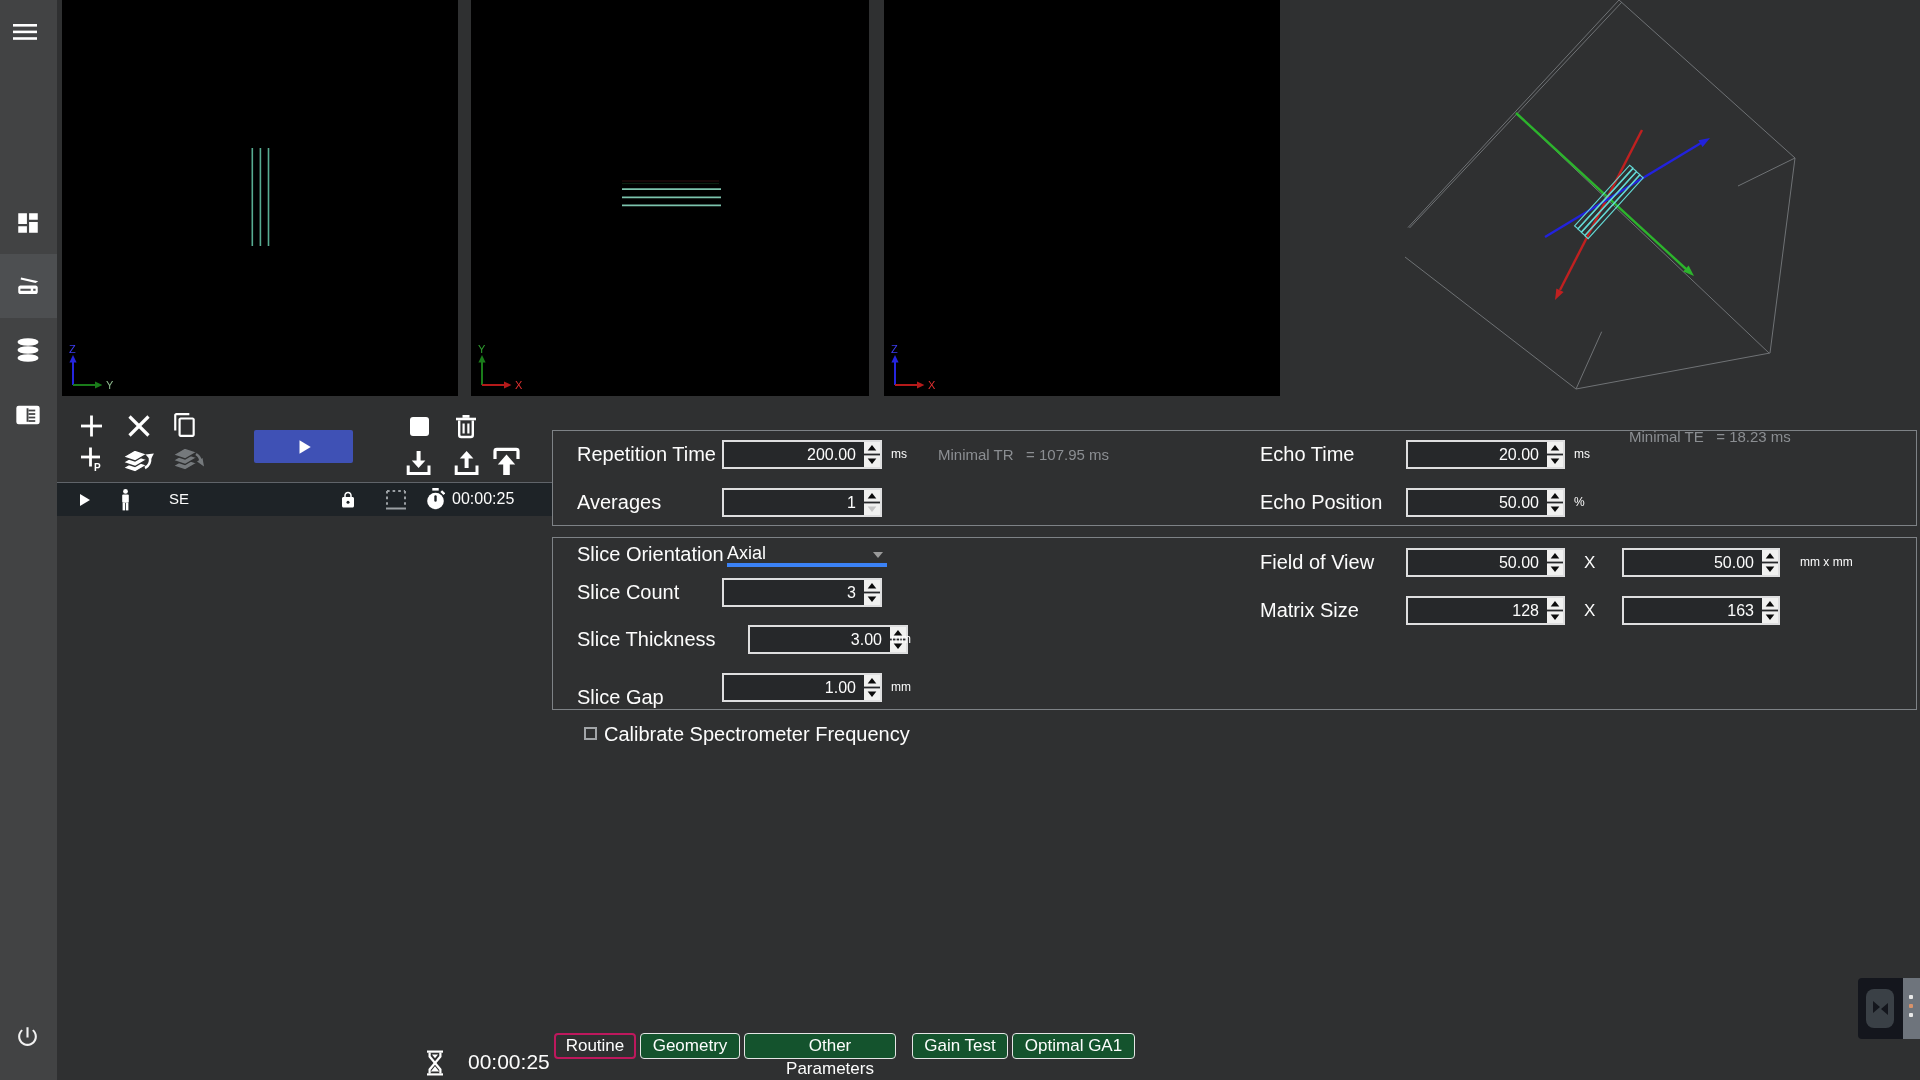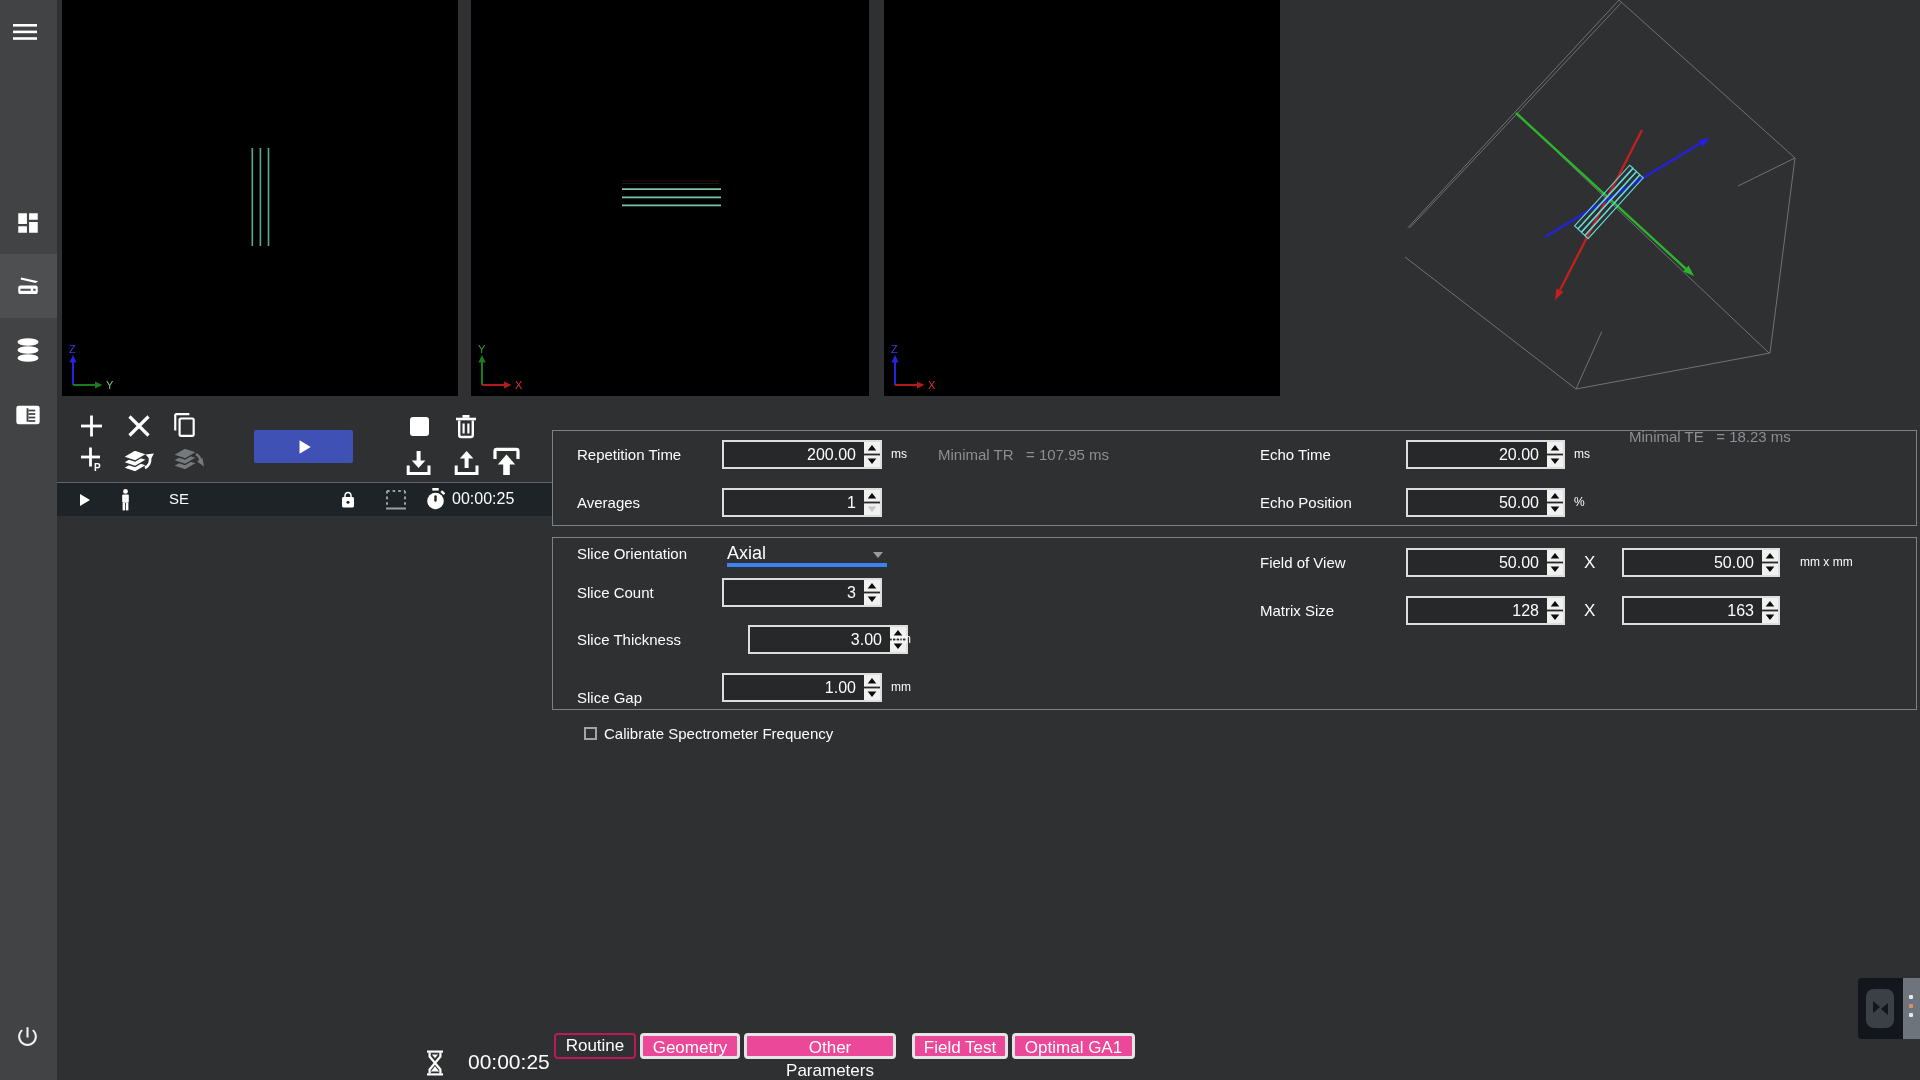--- a/index.html
+++ b/index.html
@@ -1,30 +1,30 @@
 <!DOCTYPE html>
 <html><head>
 <meta charset="utf-8">
 <style>
   * { margin:0; padding:0; box-sizing:border-box; }
   html,body { width:1920px; height:1080px; overflow:hidden; background:#2f3031; will-change:transform;
     font-family:"Liberation Sans", sans-serif; }
   .abs { position:absolute; }
   .vp { position:absolute; top:0; background:#000; }
-  .lbl { position:absolute; color:rgba(255,255,255,0.99); font-size:15px; white-space:nowrap; }
+  .lbl { position:absolute; color:rgba(255,255,255,0.99); font-size:20px; white-space:nowrap; }
   .inp { position:absolute; height:29px; border:2px solid #dededf; background:#26282a;
     color:rgba(255,255,255,0.99); font-size:16px; }
   .inp .val { position:absolute; right:24px; top:0; line-height:25px; }
   .spin { position:absolute; right:0; top:0; width:16px; height:25px; }
   .spin svg { display:block; }
   .unit { position:absolute; color:rgba(255,255,255,0.99); font-size:12px; }
   .mini { position:absolute; color:rgba(141,144,148,0.99); font-size:15px; }
   .gbox { position:absolute; border:1px solid #7e8286; }
   .tab { position:absolute; top:1033px; height:26px; border-radius:4px;
-    background:#ec4899; border:3px solid #e5e5e5; color:rgba(255,255,255,0.99); font-size:17px;
+    background:#14532d; border:1px solid #e5e5e5; color:rgba(255,255,255,0.99); font-size:17px;
     text-align:center; line-height:23px; }
 </style>
 </head>
 <body>
 
 <div class="abs" style="left:0;top:0;width:57px;height:1080px;background:#424344;"></div>
 <div class="abs" style="left:0;top:254px;width:57px;height:64px;background:#4d4f51;"></div>
 
 <svg class="abs" style="left:13px;top:23px" width="28" height="20">
   <rect x="0" y="1" width="24" height="2.6" fill="#fff"></rect>
@@ -406,21 +406,21 @@
     <path d="M2.6 23.4 V19.5 L8 13 L13.4 19.5 V23.4"></path>
   </g>
   <path d="M5 4.6 H11 L8 8.2 Z" fill="#fff"></path>
   <path d="M8 16.2 L3.8 21.4 H12.2 Z" fill="#fff"></path>
 </svg>
 <div class="lbl" style="left:468px;top:1048px;height:28px;line-height:28px;font-size:21px;">00:00:25</div>
 
 <div class="tab" style="left:554px;width:82px;background:transparent;border:2px solid #be185d;line-height:21px;">Routine</div>
 <div class="tab" style="left:640px;width:100px;">Geometry</div>
 <div class="tab" style="left:744px;width:152px;padding-left:20px;">Other Parameters</div>
-<div class="tab" style="left:912px;width:96px;">Field Test</div>
+<div class="tab" style="left:912px;width:96px;">Gain Test</div>
 <div class="tab" style="left:1012px;width:123px;">Optimal GA1</div>
 
 <div class="abs" style="left:1858px;top:978px;width:45px;height:61px;background:#14161d;border-radius:4px 0 0 4px;"></div>
 <div class="abs" style="left:1866px;top:989px;width:28px;height:39px;background:#3a4046;border-radius:8px;"></div>
 <svg class="abs" style="left:1872px;top:999px" width="17" height="18">
     <path d="M1 2 L8 8 L1 14 Z M16 4 L9 10 L16 16 Z" fill="#14161d"></path>
   </svg>
 <div class="abs" style="left:1903px;top:978px;width:17px;height:61px;background:#6e747c;"></div>
 <div class="abs" style="left:1909px;top:995px;width:4px;height:4px;background:#e8e8e8;border-radius:1px;"></div>
 <div class="abs" style="left:1909px;top:1004px;width:4px;height:4px;background:#d8926a;border-radius:1px;"></div>

